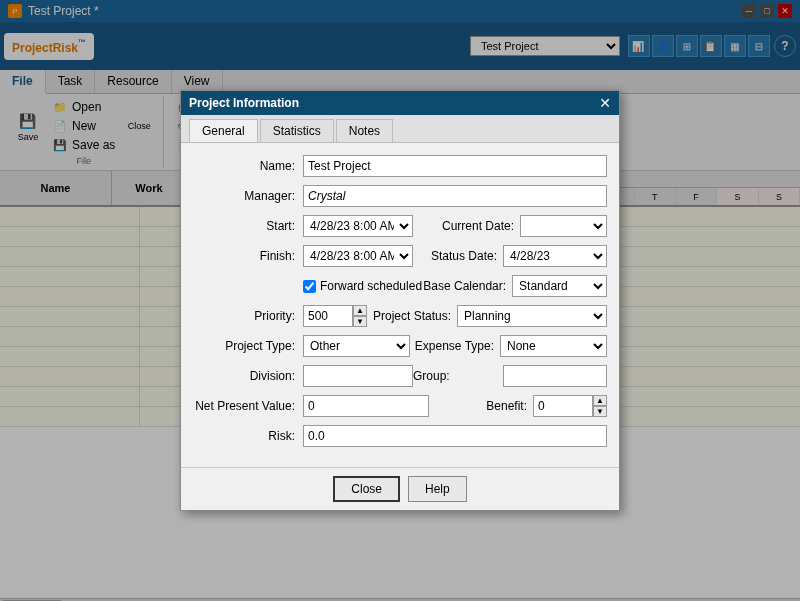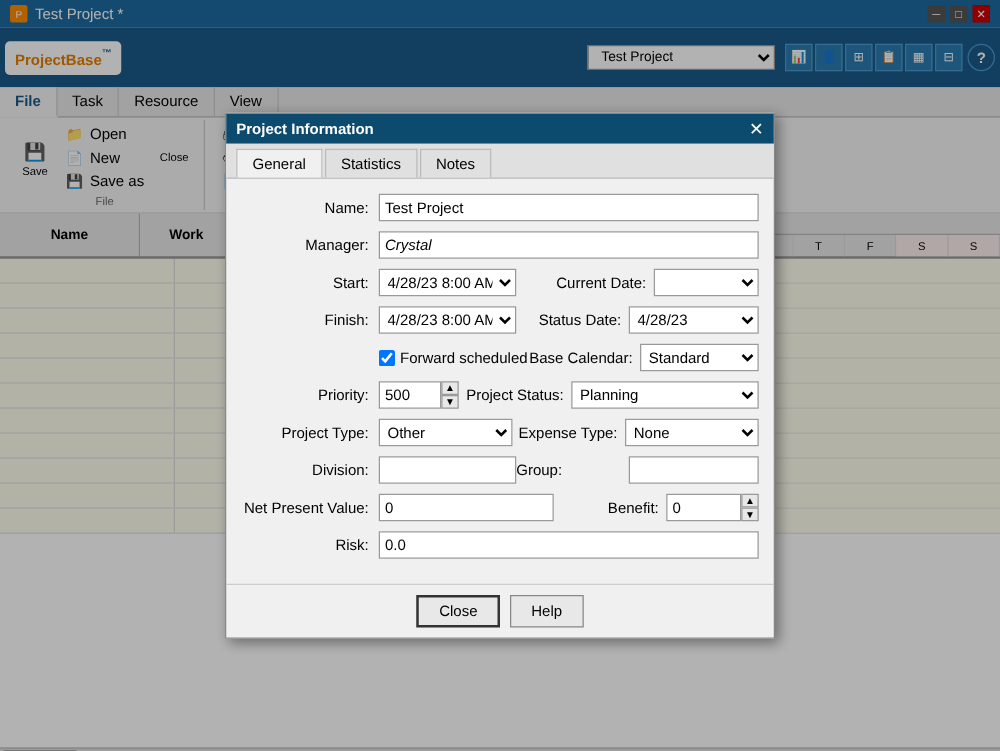--- a/index.html
+++ b/index.html
@@ -75,21 +75,21 @@
   <span class="title-bar-title">Test Project *</span>
   <div class="title-bar-controls">
     <button class="title-bar-btn">─</button>
     <button class="title-bar-btn">□</button>
     <button class="title-bar-btn close">✕</button>
   </div>
 </div>
 
 <div class="header">
   <div class="logo">
-    <span class="logo-text"><span>Project</span><span style="color:#e67e00">Base</span><span style="font-size:8px;vertical-align:super;color:#1a5a8a">™</span></span>
+    <span class="logo-text"><span>Project</span><span style="color:#e67e00">Risk</span><span style="font-size:8px;vertical-align:super;color:#1a5a8a">™</span></span>
   </div>
   <div class="header-spacer"></div>
   <div class="project-selector">
     <select class="project-dropdown">
       <option>Test Project</option>
     </select>
   </div>
   <div class="header-icons">
     <button class="header-icon-btn">📊</button>
     <button class="header-icon-btn">👤</button>
@@ -353,21 +353,21 @@
       <div class="form-row">
         <span class="form-label">Manager:</span>
         <input type="text" class="form-input" style="width: 100px; font-style: italic;" value="Crystal">
       </div>
 
       <div class="form-row">
         <span class="form-label">Start:</span>
         <select class="form-select" style="width:110px;">
           <option>4/28/23 8:00 AM</option>
         </select>
-        <span style="width:110px; text-align:right; padding-right:6px; font-size:12px;">Current Date:</span>
+        <span style="width:90px; text-align:right; padding-right:6px; font-size:12px;margin-left:17px;">Current Date:</span>
         <select class="form-select" style="width:80px;">
           <option></option>
         </select>
       </div>
 
       <div class="form-row">
         <span class="form-label">Finish:</span>
         <select class="form-select" style="width:110px;">
           <option>4/28/23 8:00 AM</option>
         </select>
@@ -418,21 +418,21 @@
       <div class="form-row">
         <span class="form-label">Division:</span>
         <input type="text" class="form-input" style="width: 110px;">
         <span style="width:90px; padding-right:6px; font-size:12px;">Group:</span>
         <input type="text" class="form-input" style="width: 80px;">
       </div>
 
       <div class="form-row">
         <span class="form-label">Net Present Value:</span>
         <input type="text" class="form-input" style="width: 110px;" value="0">
-        <span style="width:90px; text-align:right; padding-right:6px; font-size:12px;">Benefit:</span>
+        <span style="width:104px; text-align:right; padding-right:6px; font-size:12px;">Benefit:</span>
         <div class="spinner-input">
           <input type="text" style="width: 60px; height: 22px; border: 1px solid rgb(153, 153, 153); padding: 0px 4px; font-size: 12px;" value="0">
           <div class="spinner-arrows">
             <button class="spinner-arrow">▲</button>
             <button class="spinner-arrow">▼</button>
           </div>
         </div>
       </div>
 
       <div class="form-row">

